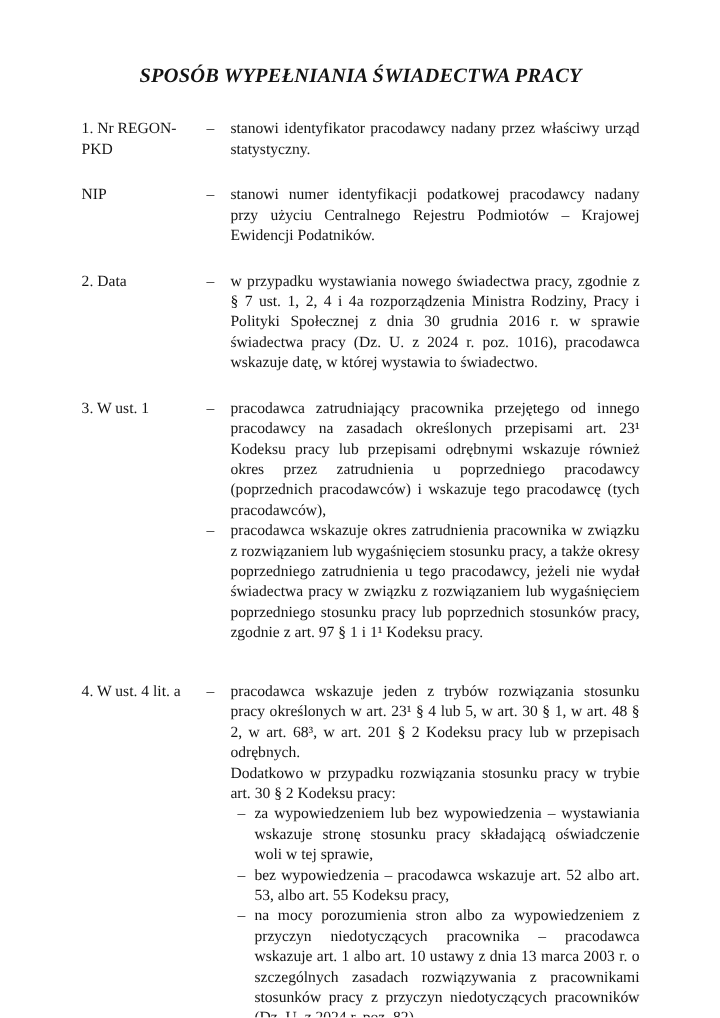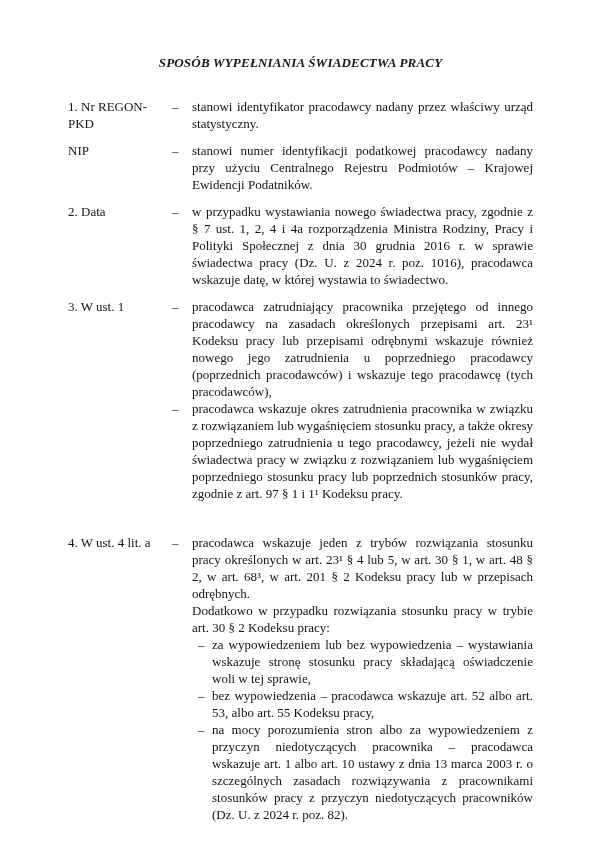--- a/index.html
+++ b/index.html
@@ -12,29 +12,29 @@
     font-family: "Liberation Serif", "DejaVu Serif", serif;
     font-size: 13px;
     line-height: 17px;
     box-sizing: border-box;
     padding: 54px 67px 0 68px;
     overflow: hidden;
   }
   .title {
     margin: 0 0 27px 0;
     text-align: center;
-    font-size: 13px;
+    font-size: 17px;
     font-weight: bold;
     font-style: italic;
     letter-spacing: 0.2px;
     white-space: nowrap;
   }
   .entries { display: block; }
   .entry { display: flex; align-items: flex-start; justify-content: space-between; }
-  .entry + .entry { margin-top: 10px; }
+  .entry + .entry { margin-top: 21px; }
   .entry.big-gap { margin-top: 32px; }
   .label {
     flex: 0 0 104px;
     box-sizing: border-box;
     padding-right: 8px;
   }
   .content { flex: 1 1 auto; min-width: 0; }
   .item { display: flex; align-items: flex-start; }
   .marker {
     flex: 0 0 20px;
@@ -86,21 +86,21 @@
           <span class="text">w przypadku wystawiania nowego świadectwa pracy, zgodnie z § 7 ust. 1, 2, 4 i 4a rozporządzenia Ministra Rodziny, Pracy i Polityki Społecznej z dnia 30 grudnia 2016 r. w sprawie świadectwa pracy (Dz. U. z 2024 r. poz. 1016), pracodawca wskazuje datę, w której wystawia to świadectwo.</span>
         </div>
       </div>
     </div>
 
     <div class="entry">
       <div class="label">3. W ust. 1</div>
       <div class="content">
         <div class="item">
           <span class="marker">–</span>
-          <span class="text">pracodawca zatrudniający pracownika przejętego od innego pracodawcy na zasadach określonych przepisami art. 23¹ Kodeksu pracy lub przepisami odrębnymi wskazuje również nowego jego zatrudnienia u poprzedniego pracodawcy (poprzednich pracodawców) i wskazuje tego pracodawcę (tych pracodawców),</span>
+          <span class="text">pracodawca zatrudniający pracownika przejętego od innego pracodawcy na zasadach określonych przepisami art. 23¹ Kodeksu pracy lub przepisami odrębnymi wskazuje również okres przez zatrudnienia u poprzedniego pracodawcy (poprzednich pracodawców) i wskazuje tego pracodawcę (tych pracodawców),</span>
         </div>
         <div class="item">
           <span class="marker">–</span>
           <span class="text">pracodawca wskazuje okres zatrudnienia pracownika w związku z rozwiązaniem lub wygaśnięciem stosunku pracy, a także okresy poprzedniego zatrudnienia u tego pracodawcy, jeżeli nie wydał świadectwa pracy w związku z rozwiązaniem lub wygaśnięciem poprzedniego stosunku pracy lub poprzednich stosunków pracy, zgodnie z art. 97 § 1 i 1¹ Kodeksu pracy.</span>
         </div>
       </div>
     </div>
 
     <div class="entry big-gap">
       <div class="label">4. W ust. 4 lit. a</div>

